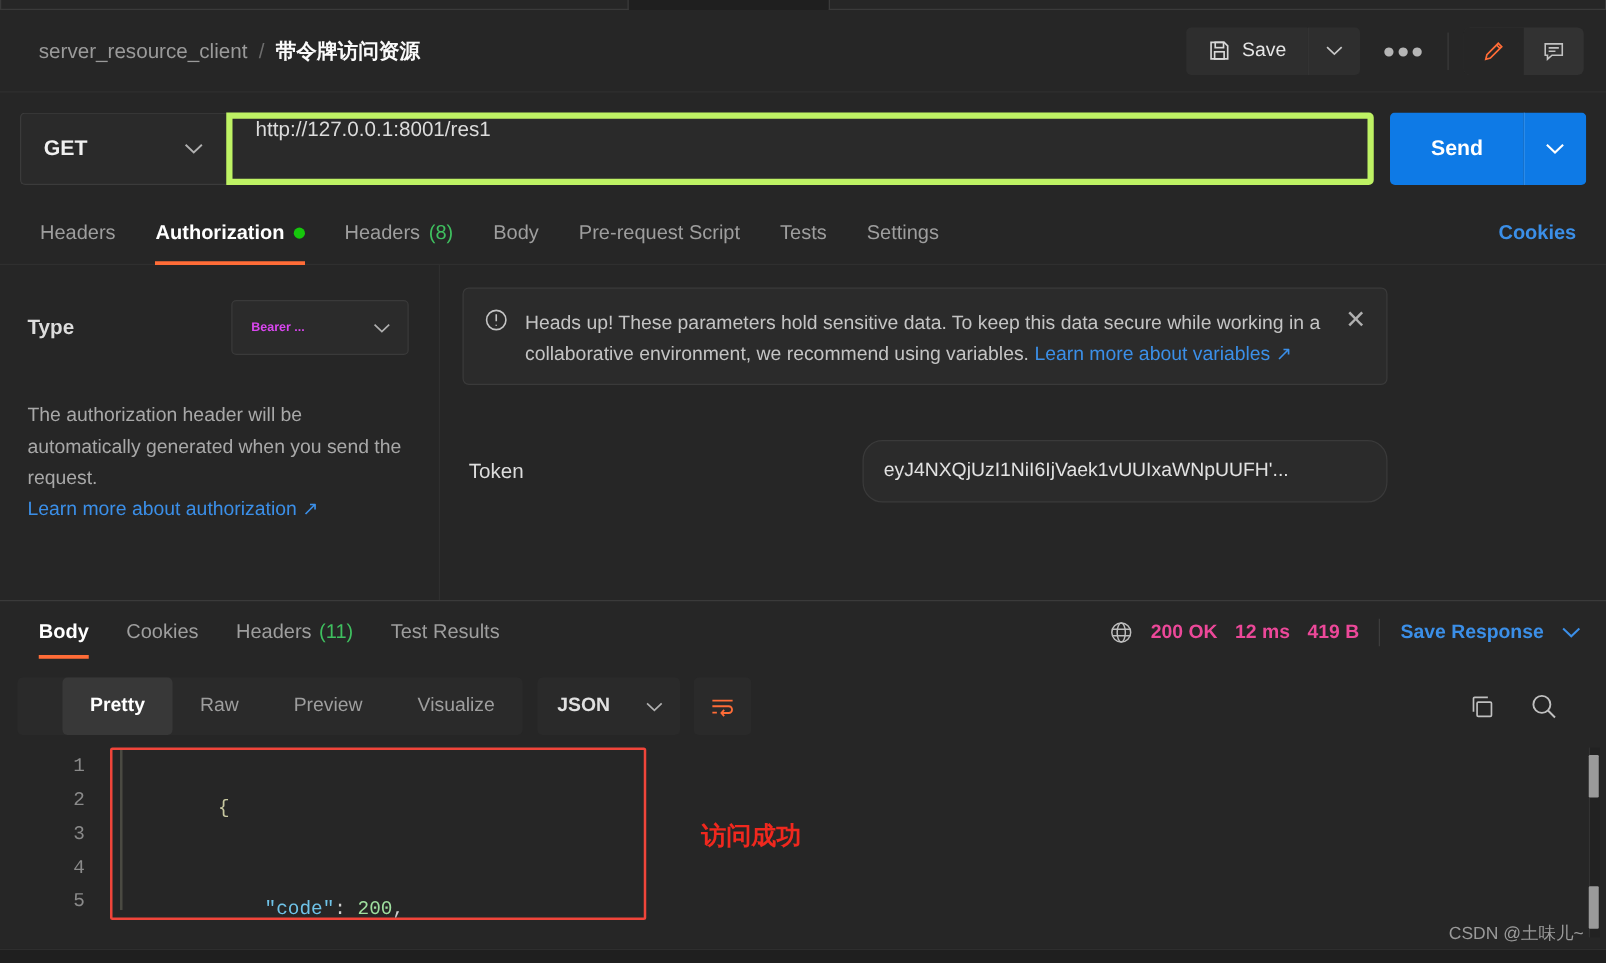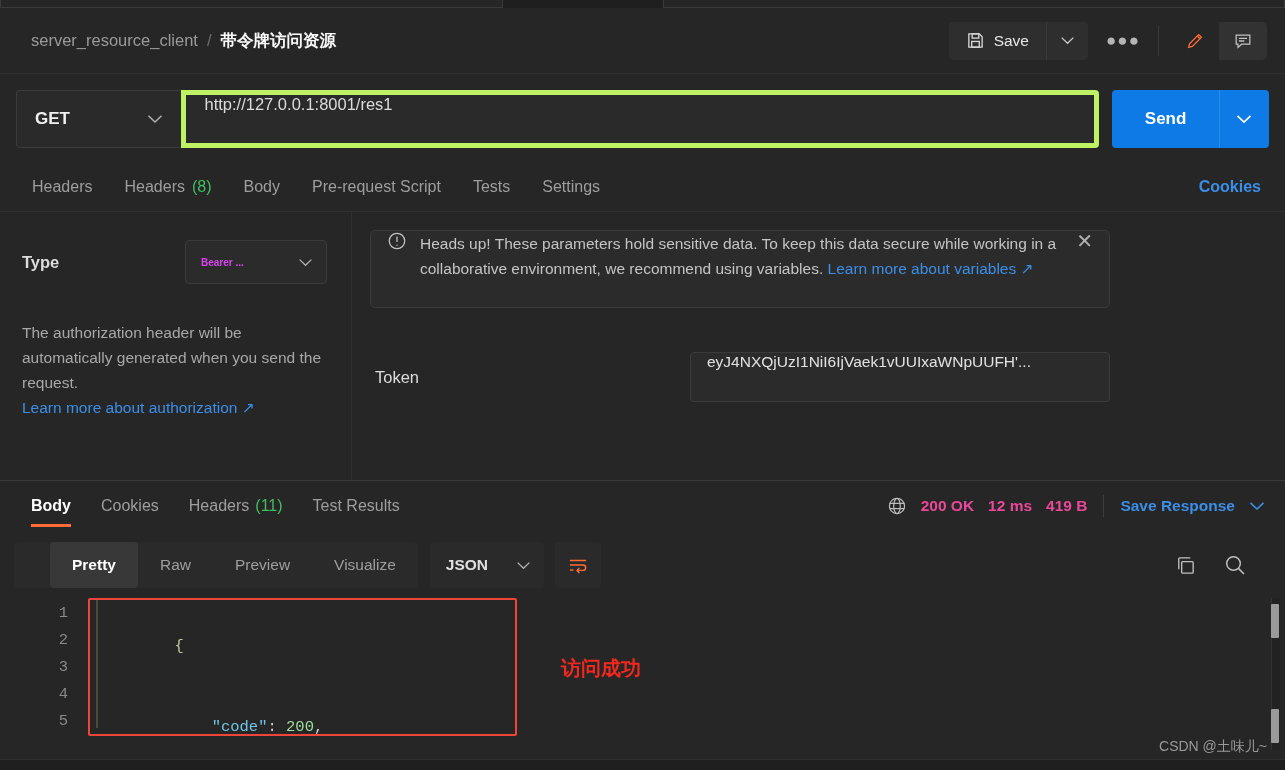--- a/index.html
+++ b/index.html
@@ -166,36 +166,36 @@
   .auth-desc {
     margin-top: 36px;
     font-size: 15.5px; line-height: 1.62; color: #a8a8a8;
   }
   .auth-link { color: #3b8fe8; cursor: pointer; }
 
   .auth-right { flex: 1; padding: 18px 22px 0 18px; }
   .notice {
     display: flex; align-items: flex-start; gap: 13px;
     background: #2b2b2b; border: 1px solid #3a3a3a; border-radius: 5px;
-    padding: 0 16px 16px 16px;
+    padding: 15px 16px 16px 16px;
     height: 78px;
   }
   .notice-text {
     flex: 1; font-size: 15.5px; line-height: 1.62; color: #c4c4c4;
   }
   .notice-close { color: #b0b0b0; cursor: pointer; font-size: 20px; line-height: 1; padding-left: 6px;}
   .token-row {
     display: flex; align-items: center; margin-top: 44px;
   }
   .token-label { font-size: 16.5px; color: #dcdcdc; margin-left: 5px; }
   .token-input {
     margin-left: auto;
     width: 420px; height: 50px;
-    background: #2b2b2b; border: 1px solid #3a3a3a; border-radius: 4px;
-    display: flex; align-items: flex-start; padding: 0 16px;
+    background: #2b2b2b; border: 1px solid #3a3a3a; border-radius: 16px;
+    display: flex; align-items: center; padding: 0 16px;
     overflow: hidden; white-space: nowrap;
     font-size: 15.5px; color: #e2e2e2; cursor: text;
   }
 
   
   .resp-sep { position: absolute; top: 480px; left: 0; width: 1285px; height: 1px; background: #3a3a3a; }
   .resp-tabs {
     position: absolute; top: 481px; left: 0; width: 1285px; height: 50px;
     display: flex; align-items: center;
   }
@@ -386,20 +386,24 @@
           </svg>
         </span>
       </button>
     </div>
   </div>
 
   <div class="req-tabs">
     <div class="req-tab">
       <span>Headers</span>
     </div>
+    <div class="req-tab active">
+      <span>Authorization</span>
+      <span class="dot-green"></span>
+    </div>
     <div class="req-tab">
       <span>Headers</span>
       <span class="count-green">(8)</span>
     </div>
     <div class="req-tab">
       <span>Body</span>
     </div>
     <div class="req-tab">
       <span>Pre-request Script</span>
     </div>

